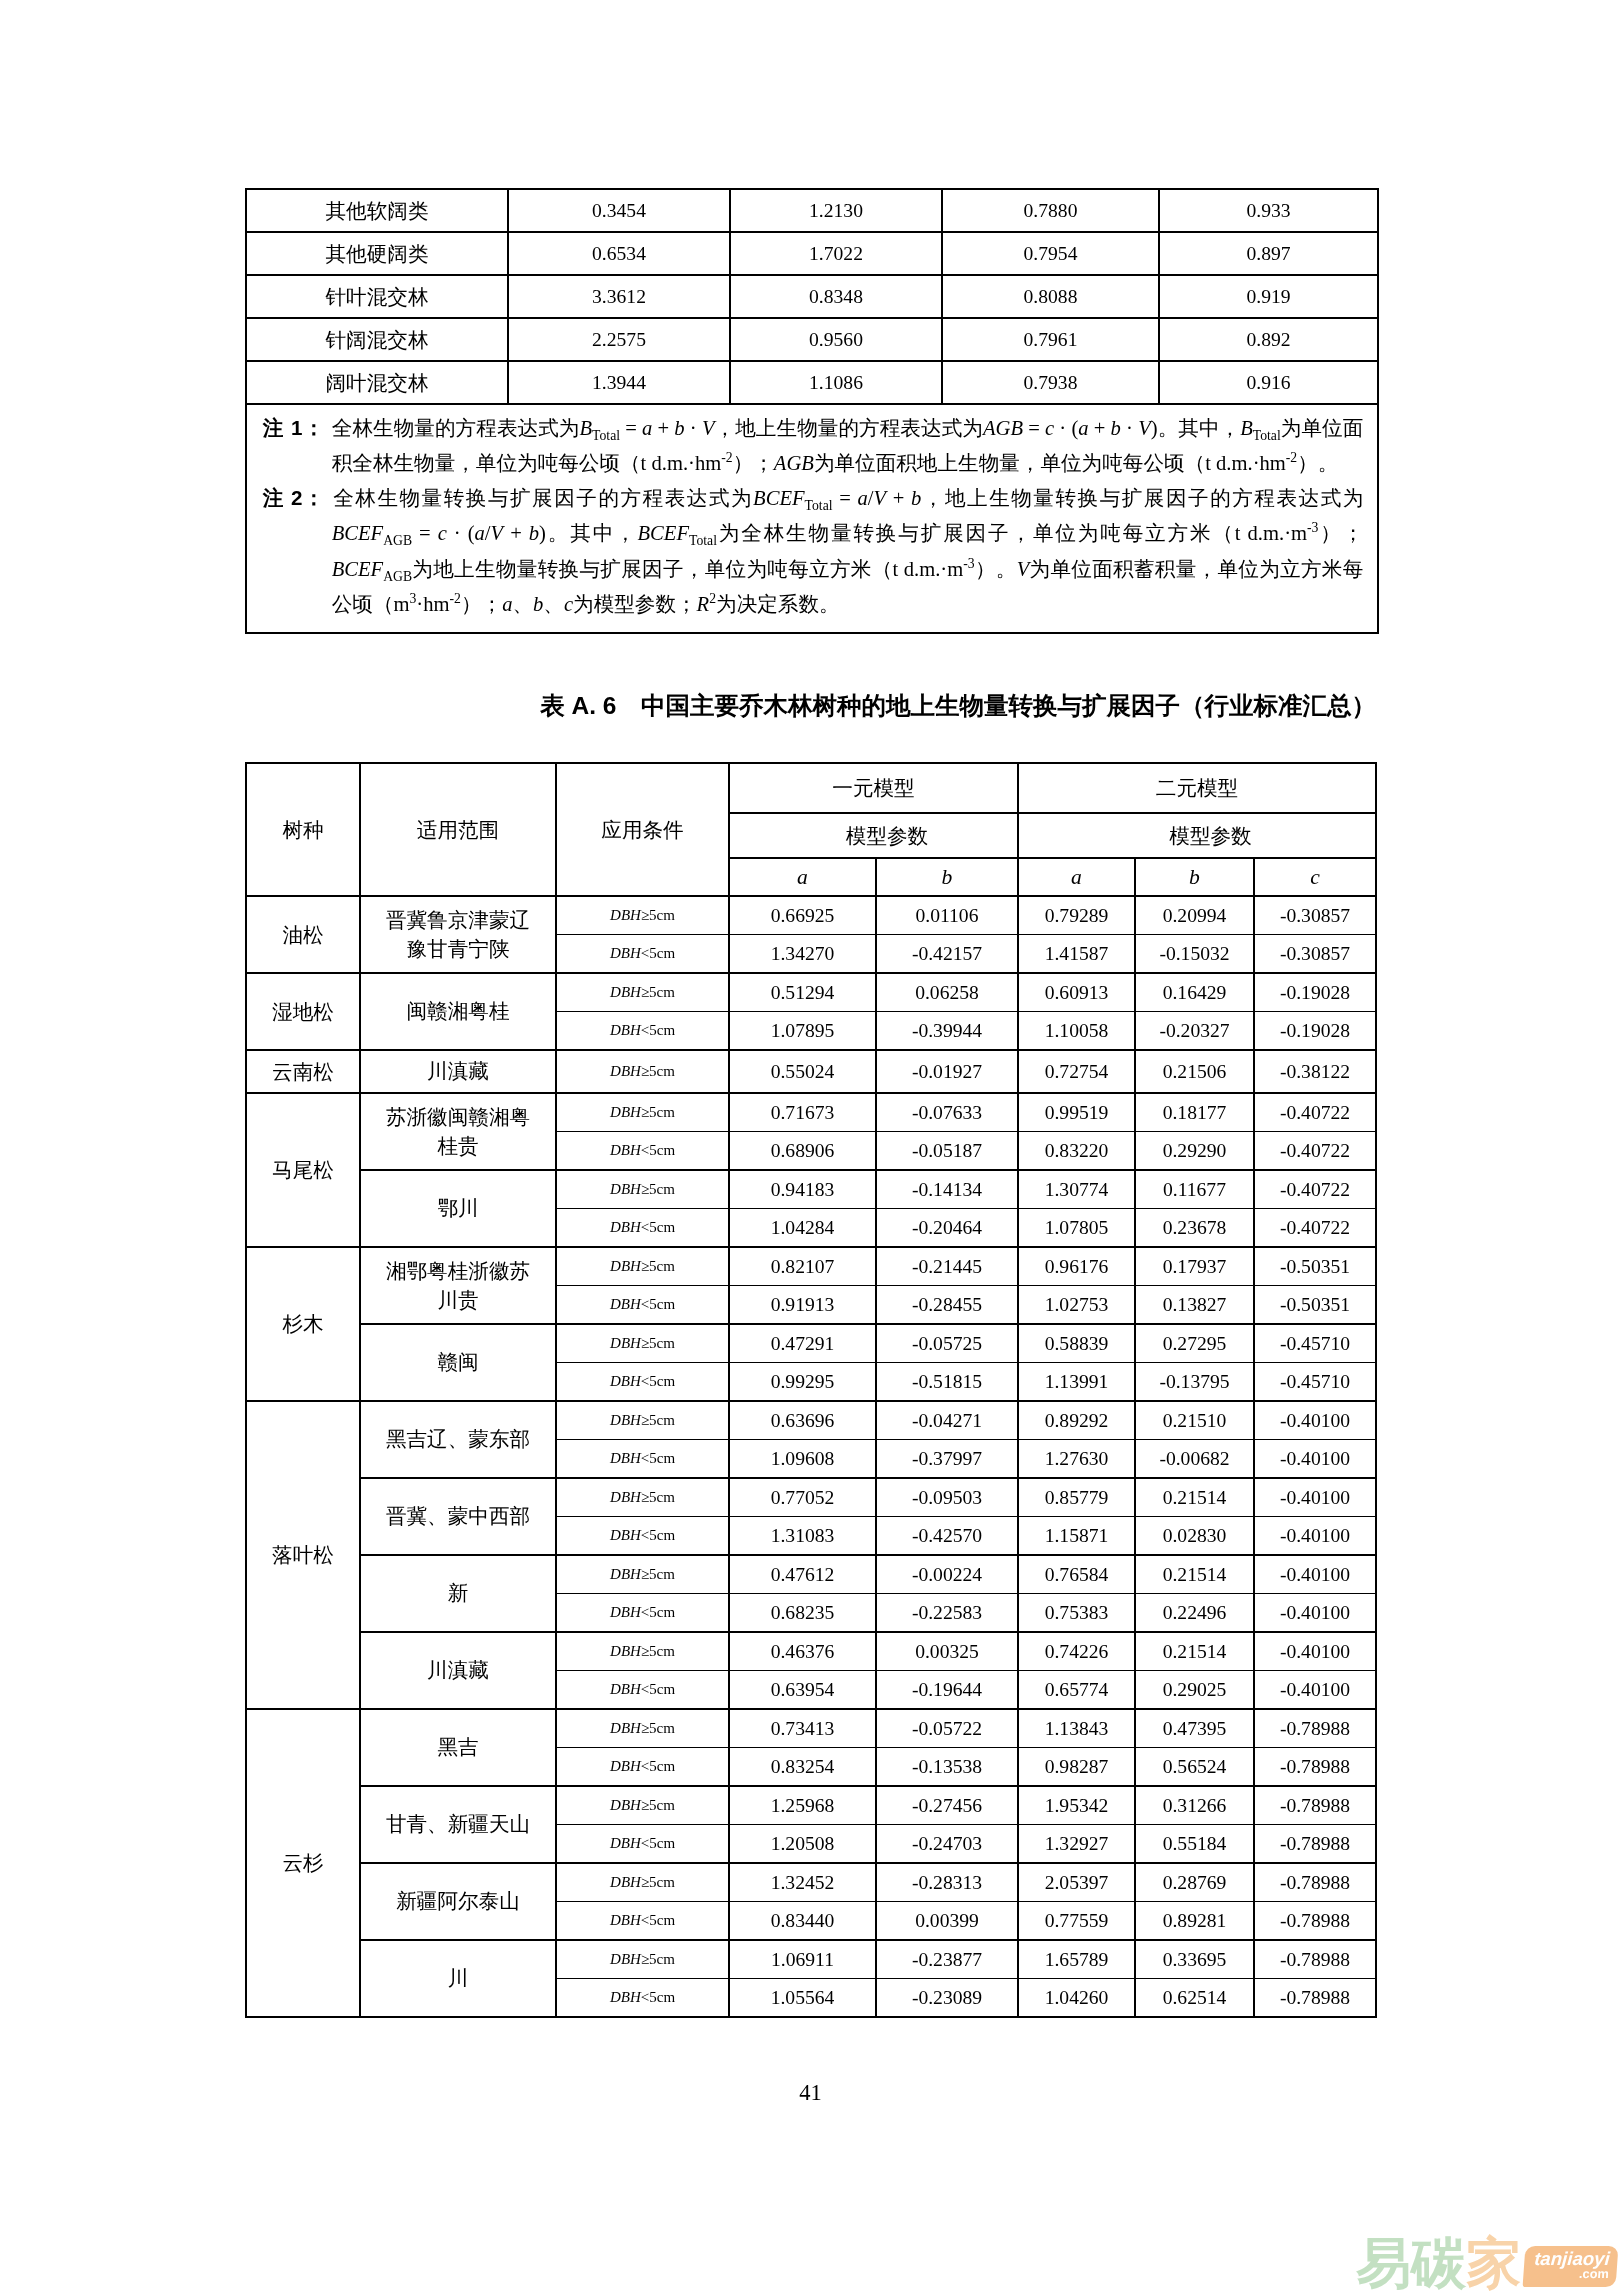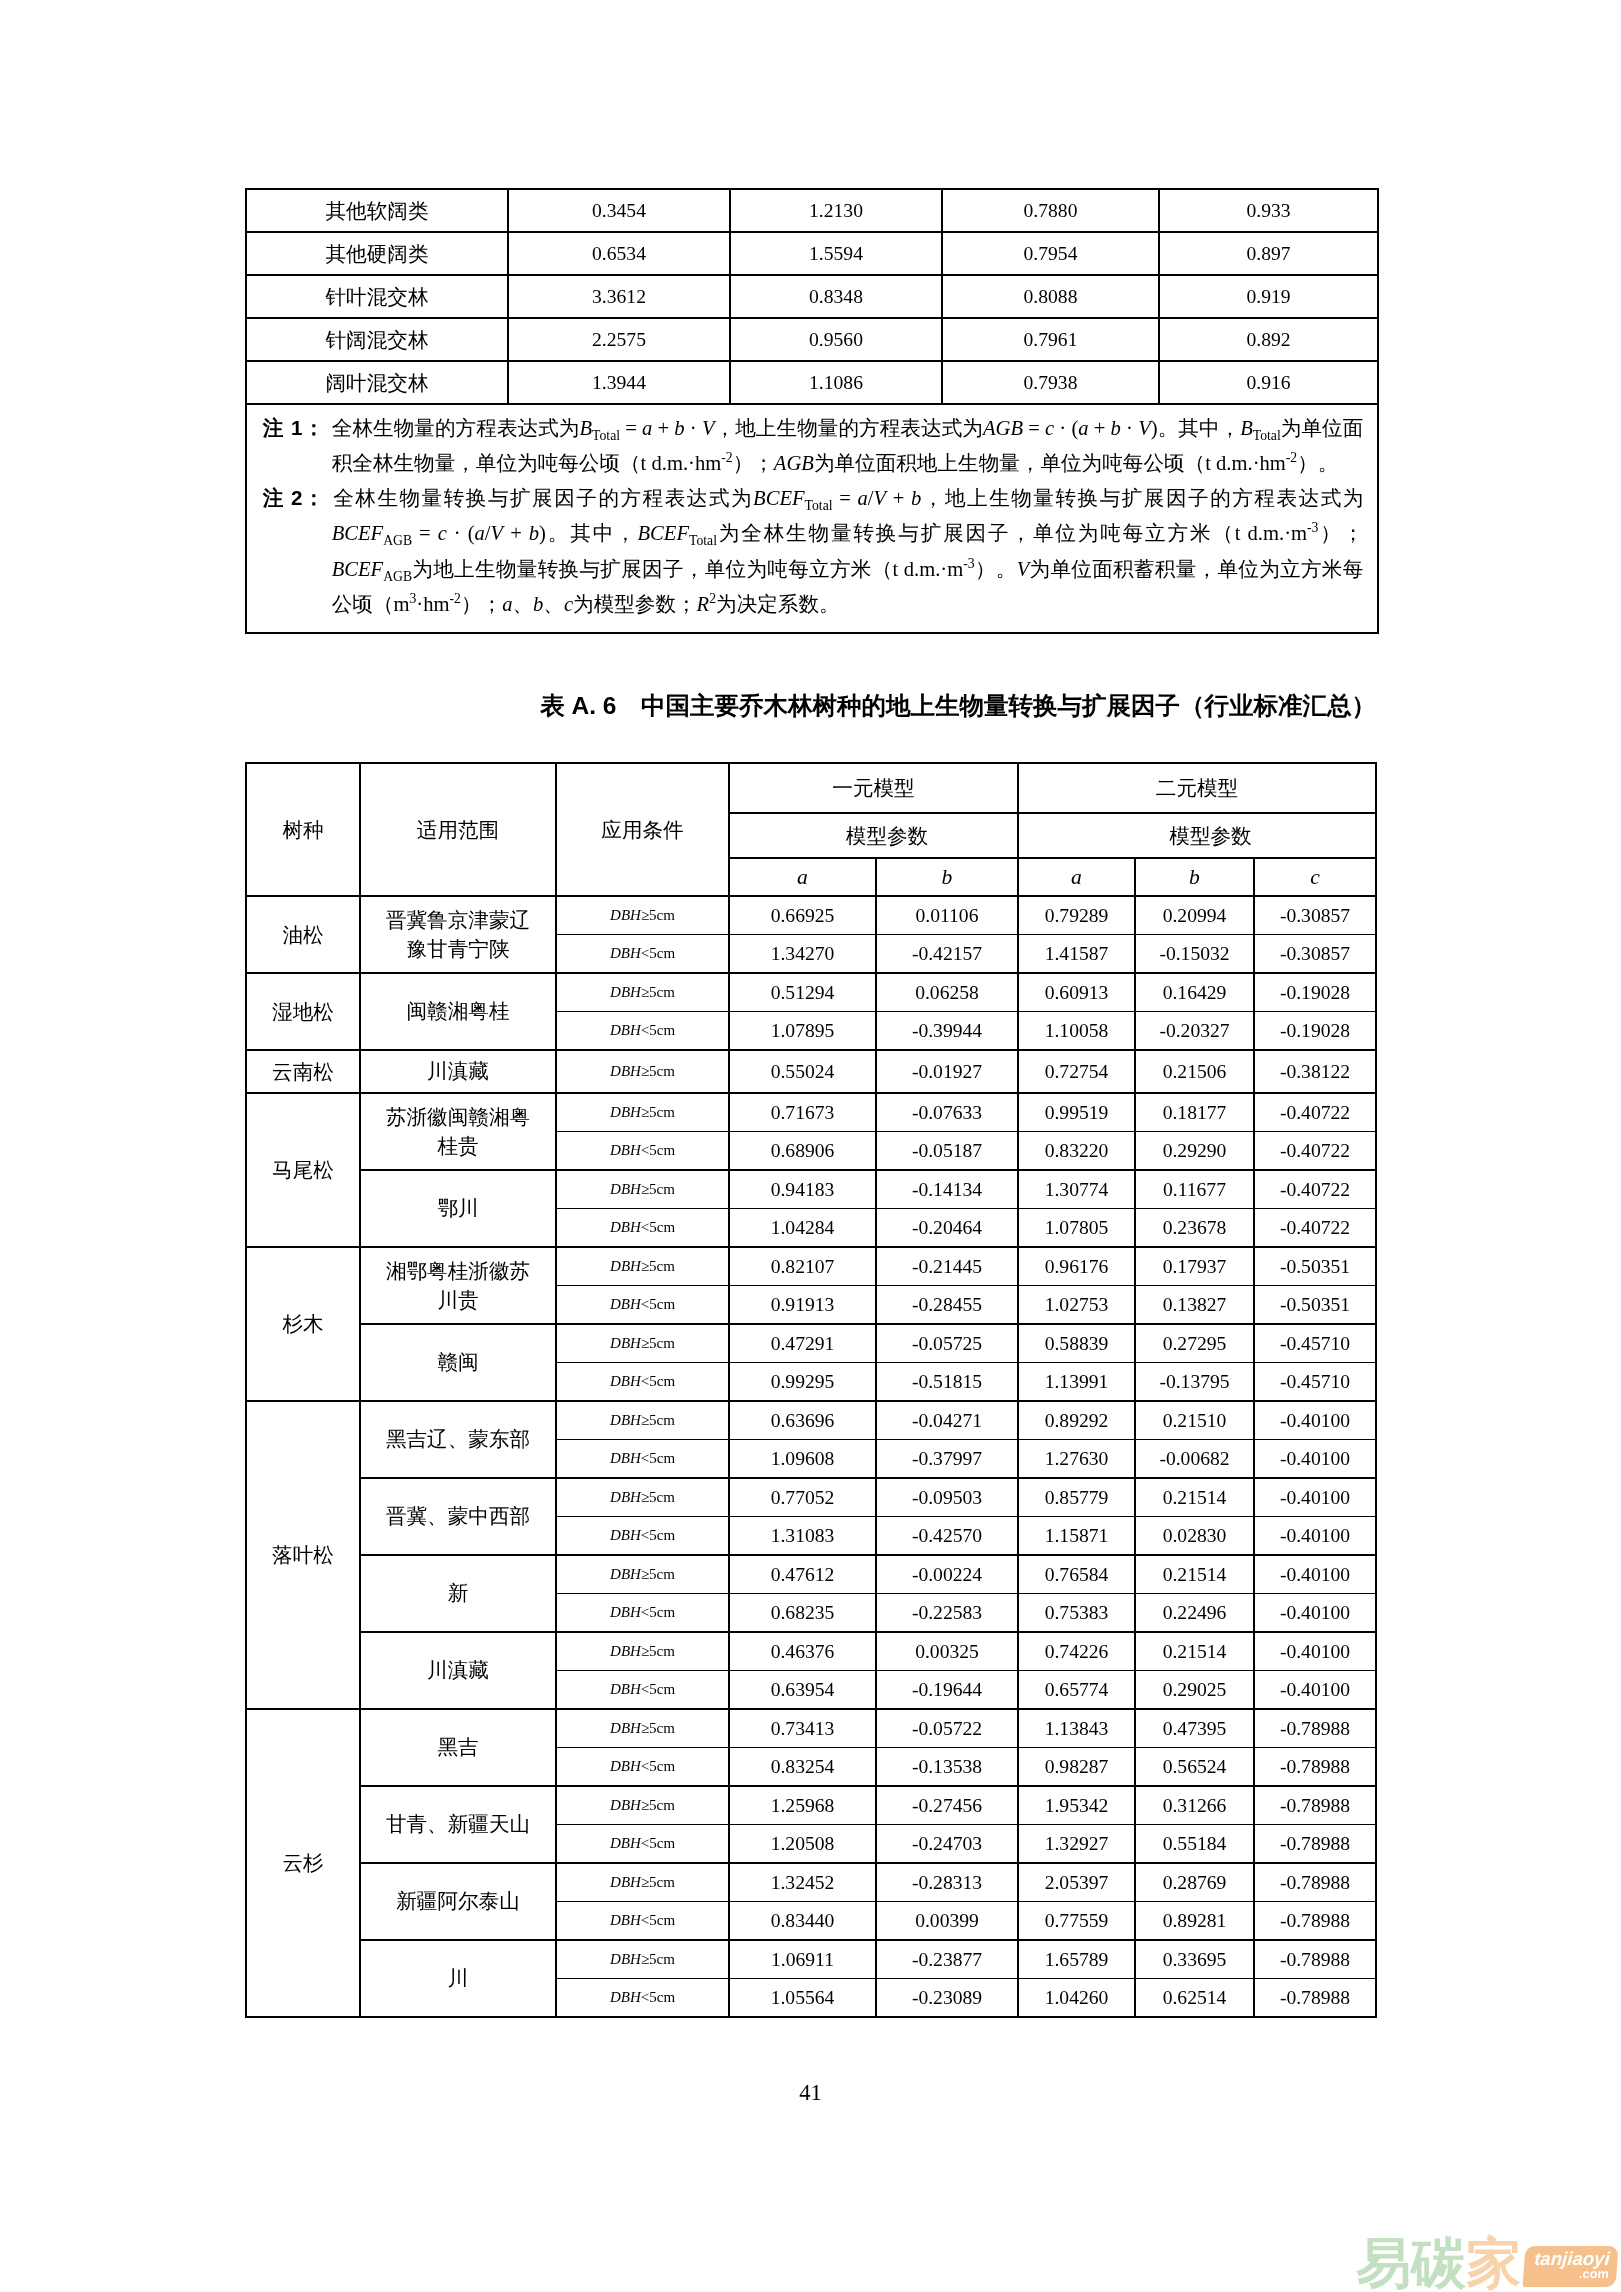--- a/index.html
+++ b/index.html
@@ -123,21 +123,21 @@
       <tr>
         <td class="label-cell">其他软阔类</td>
         <td class="num-cell">0.3454</td>
         <td class="num-cell">1.2130</td>
         <td class="num-cell">0.7880</td>
         <td class="num-cell">0.933</td>
       </tr>
       <tr>
         <td class="label-cell">其他硬阔类</td>
         <td class="num-cell">0.6534</td>
-        <td class="num-cell">1.5594</td>
+        <td class="num-cell">1.7022</td>
         <td class="num-cell">0.7954</td>
         <td class="num-cell">0.897</td>
       </tr>
       <tr>
         <td class="label-cell">针叶混交林</td>
         <td class="num-cell">3.3612</td>
         <td class="num-cell">0.8348</td>
         <td class="num-cell">0.8088</td>
         <td class="num-cell">0.919</td>
       </tr>

